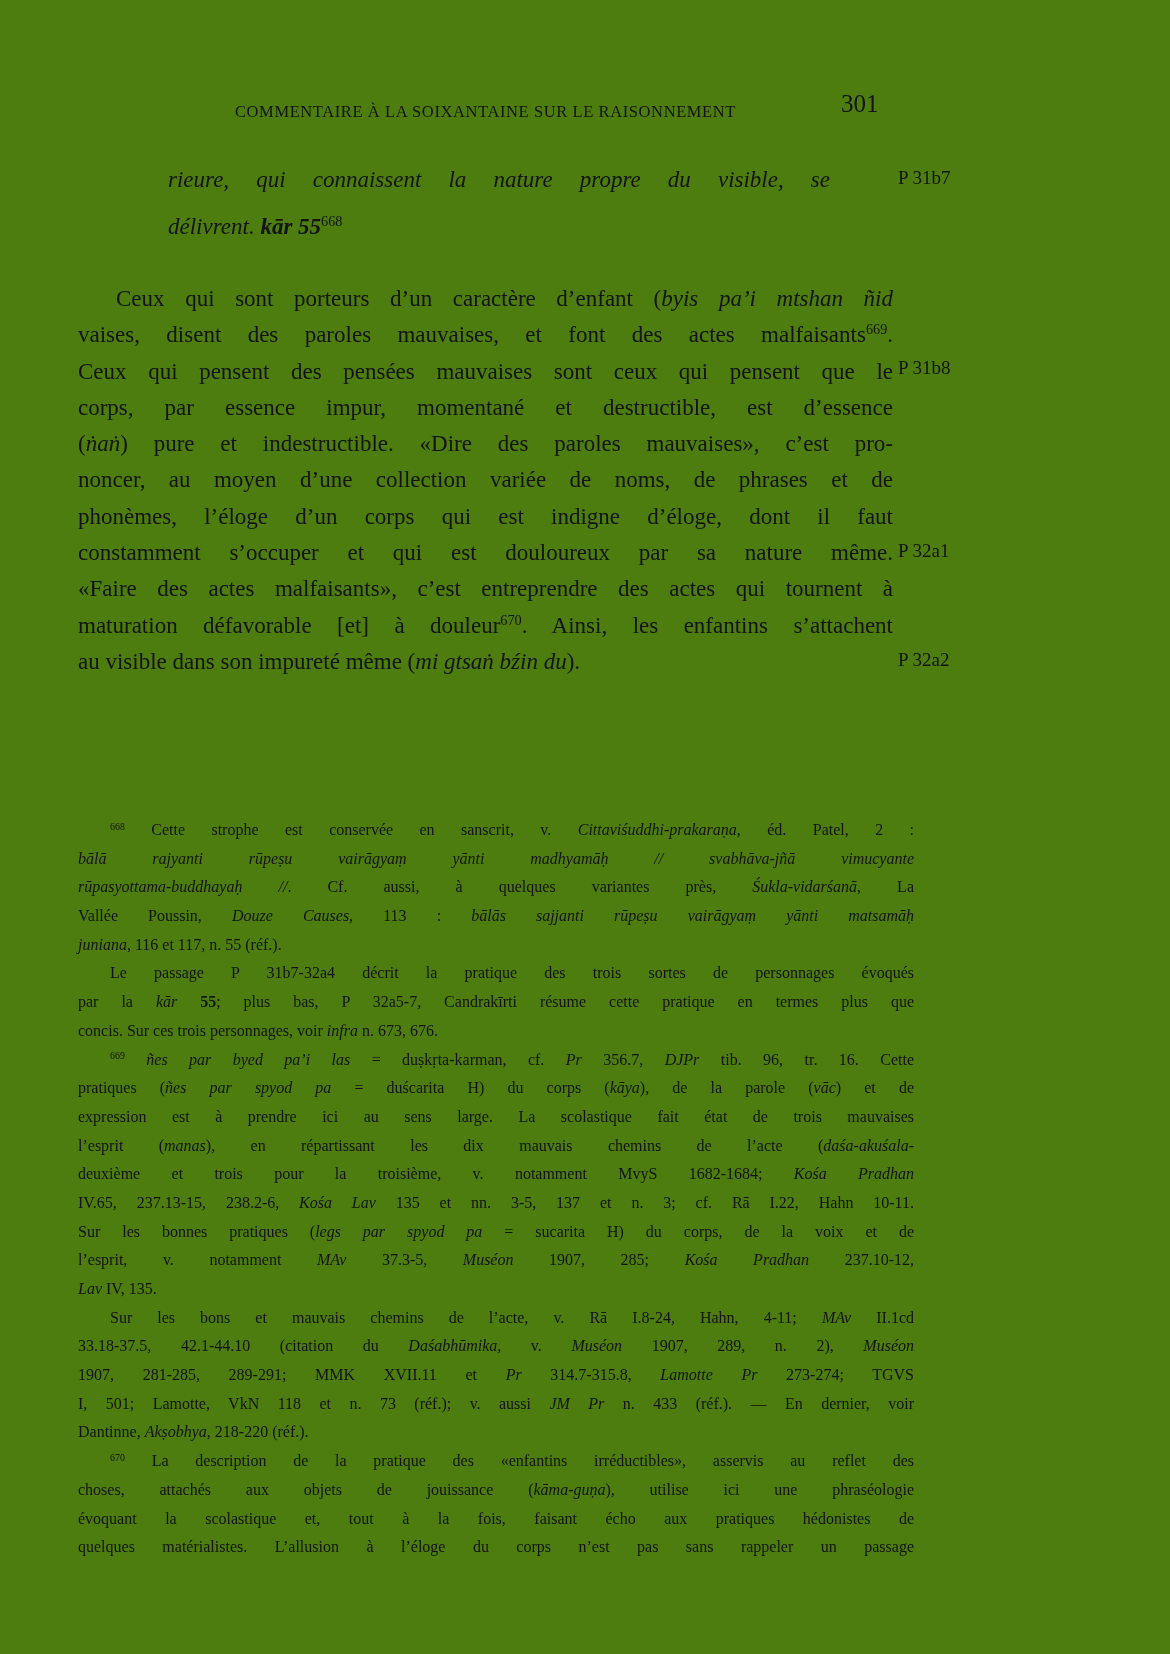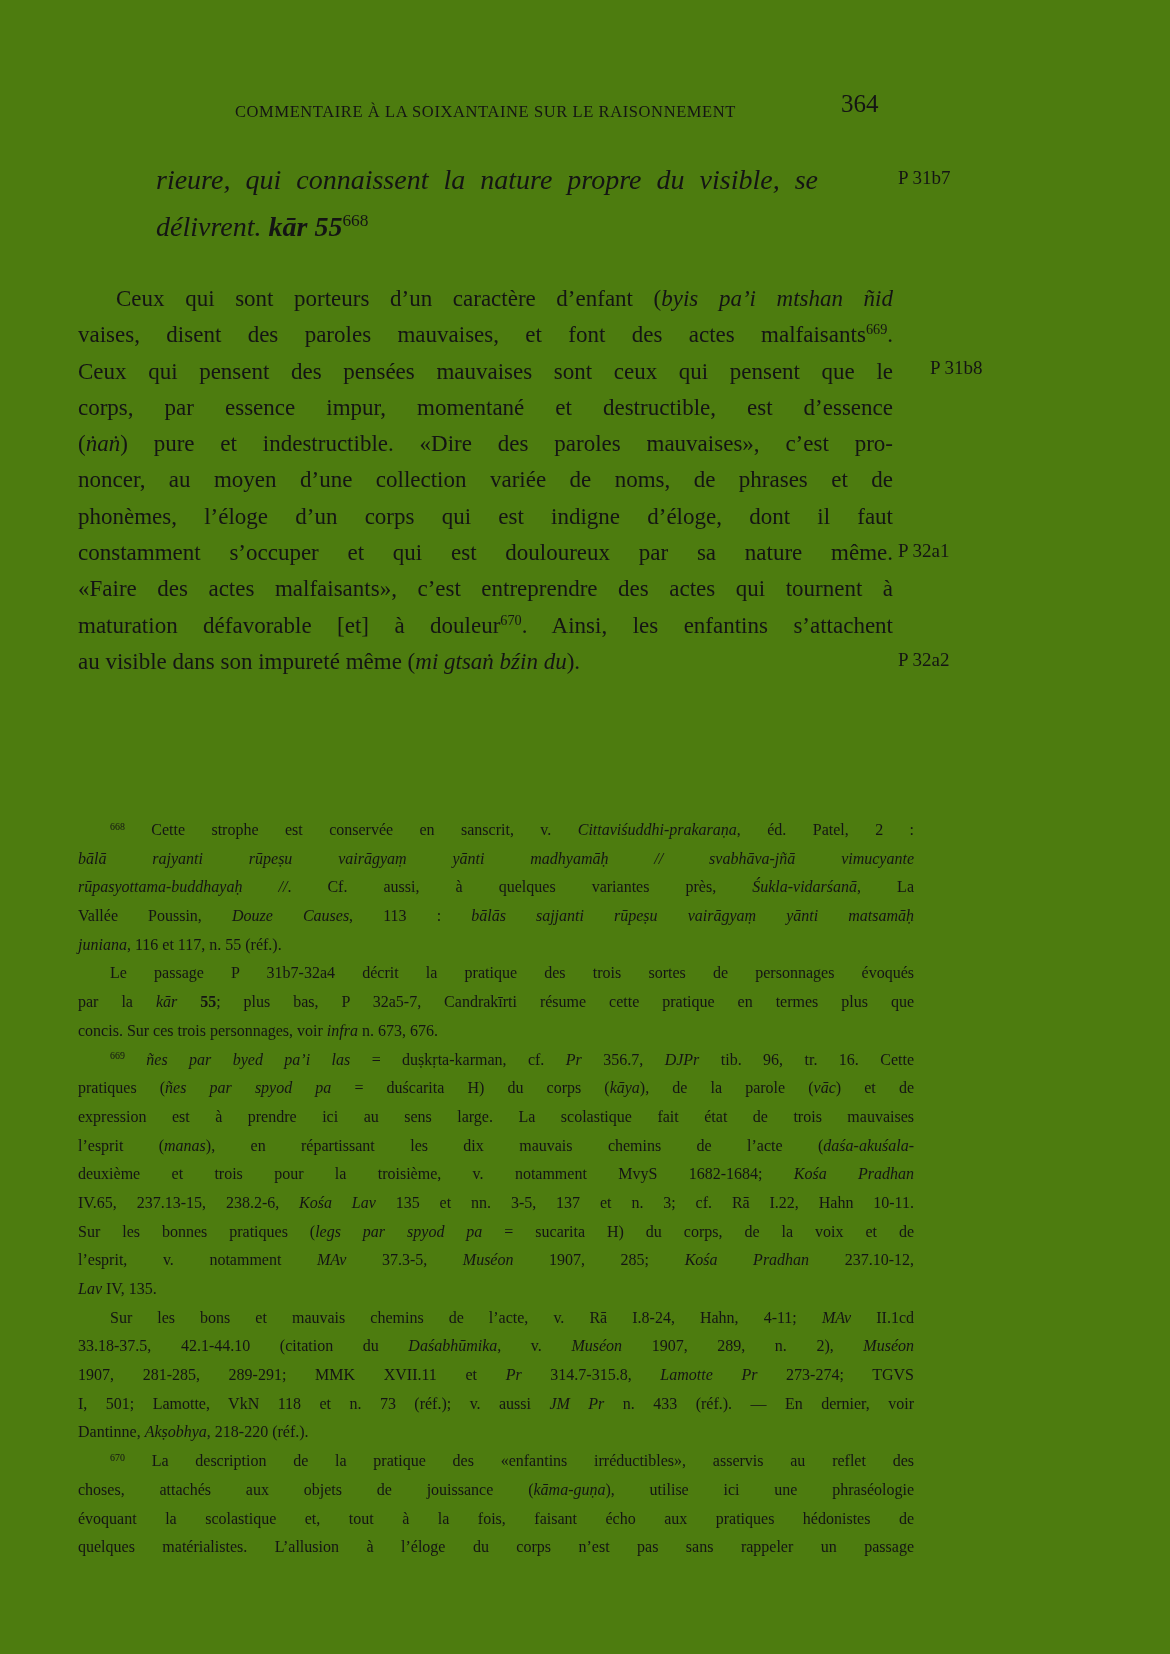--- a/index.html
+++ b/index.html
@@ -20,22 +20,22 @@
     letter-spacing: 0.6px;
     white-space: nowrap;
   }
   .page-number {
     position: absolute;
     left: 841px; top: 90px;
     font-size: 25px;
   }
   .quote-block {
     position: absolute;
-    left: 156px; top: 160px; width: 662px;
-    font-size: 28px;
+    left: 168px; top: 160px; width: 662px;
+    font-size: 23px;
     font-style: italic;
   }
   .quote-block .line { height: 47px; line-height: 40px; }
   .body-block {
     position: absolute;
     left: 78px; top: 281px; width: 815px;
     font-size: 23px;
   }
   .body-block .line { height: 36.3px; line-height: 36.3px; }
   .body-block .ind { text-indent: 38px; }
@@ -60,31 +60,31 @@
     font-style: normal;
   }
   .margin-note {
     position: absolute;
     left: 898px;
     font-size: 19px;
     white-space: nowrap;
     text-align: right;
   }
   .mn-0 { top: 167px; }
-  .mn-1 { top: 357px; margin-left: 32px; }
+  .mn-1 { top: 357px; }
   .mn-2 { top: 540px; }
   .mn-3 { top: 649px; }
 </style>
 </head>
 <body>
 
 <div class="page">
 
   <div class="header-title">COMMENTAIRE À LA SOIXANTAINE SUR LE RAISONNEMENT</div>
-  <div class="page-number">364</div>
+  <div class="page-number">301</div>
 
   <div class="margin-note mn-0">P 31b7</div>
   <div class="margin-note mn-1">P 31b8</div>
   <div class="margin-note mn-2">P 32a1</div>
   <div class="margin-note mn-3">P 32a2</div>
 
   <div class="quote-block">
       <div class="line just"><span class="it">rieure, qui connaissent la nature propre du visible, se</span></div>
       <div class="line left"><span class="it">délivrent. </span><span class="bd">kār 55</span><span class="sup">668</span></div>
     </div>

